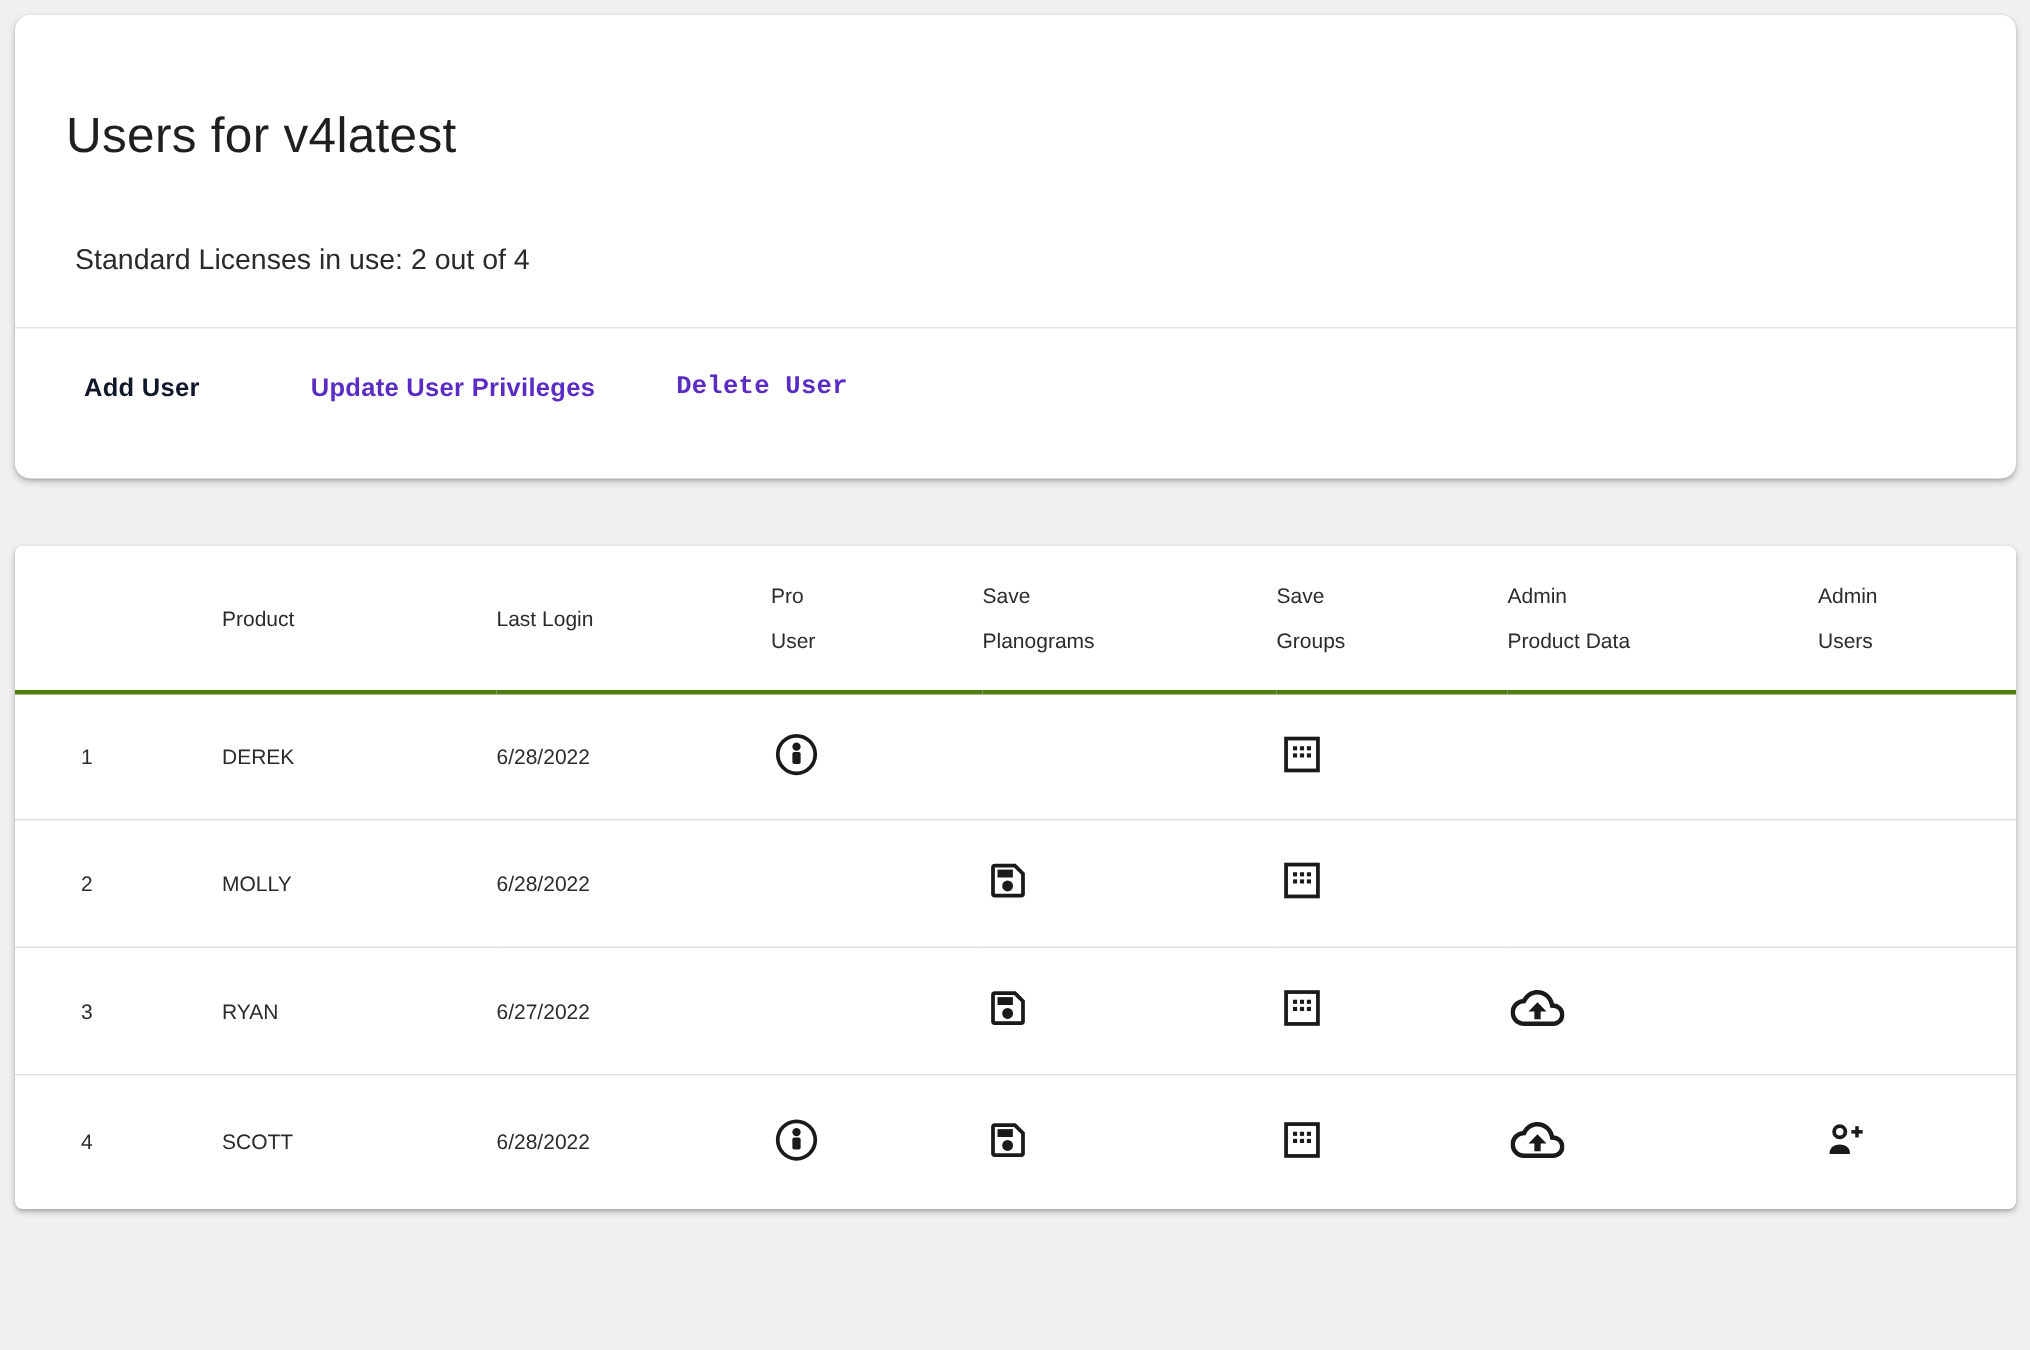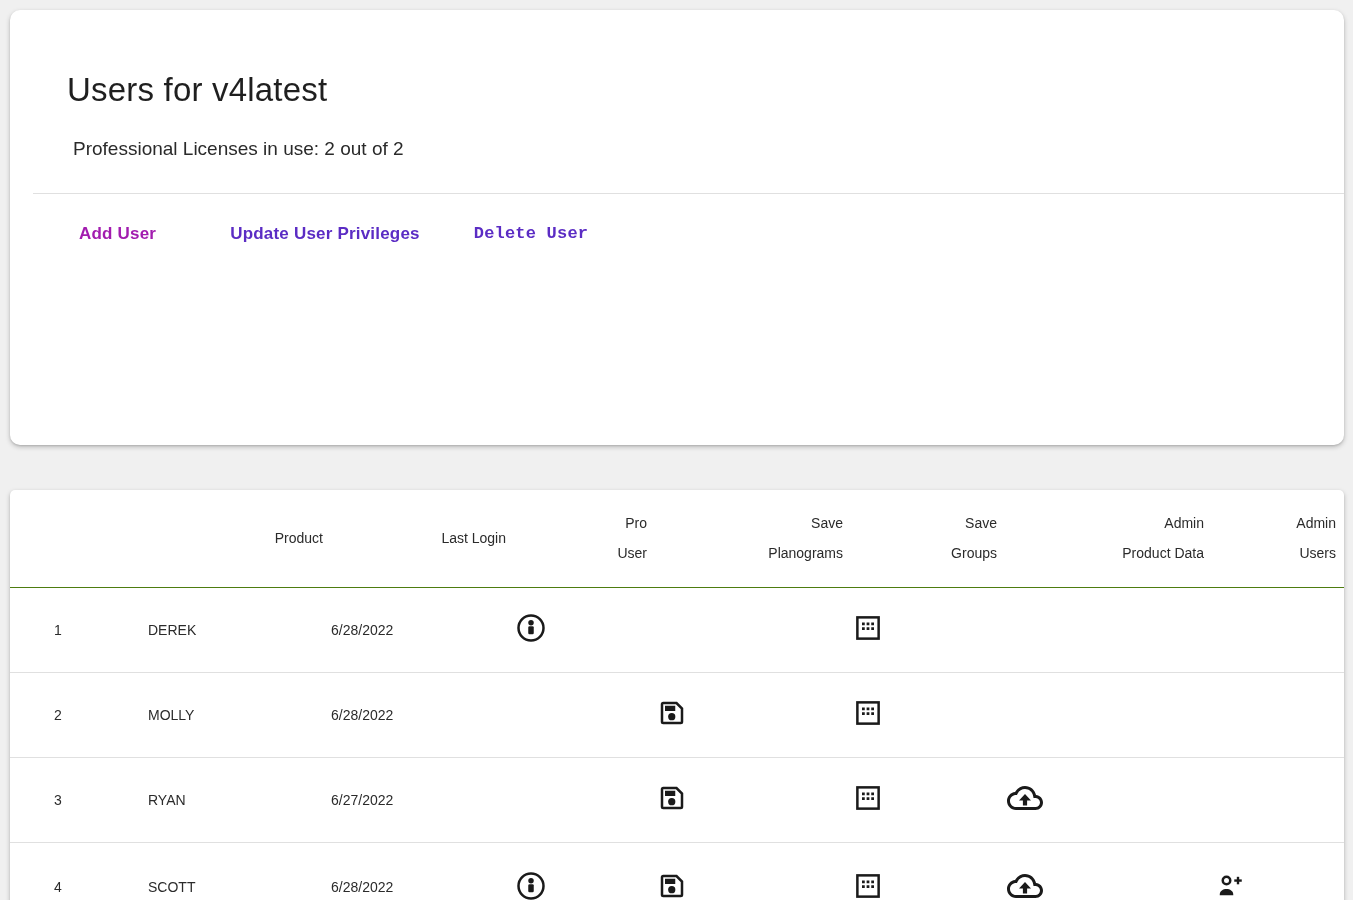--- a/index.html
+++ b/index.html
@@ -12,21 +12,21 @@
     overflow: hidden;
   }
   .page { padding: 10px 9px 10px 10px; }
   .card {
     background: #ffffff;
     border-radius: 10px;
     box-shadow: 0 2px 5px rgba(0,0,0,0.22), 0 1px 2px rgba(0,0,0,0.12);
     overflow: hidden;
   }
   
-  .header-card { height: 435px; padding-left: 23px; }
+  .header-card { height: 309px; }
   .page-title {
     margin: 62px 0 0 34px;
     font-size: 33px;
     line-height: 35px;
     font-weight: 400;
     color: #1f1f1f;
     letter-spacing: 0.2px;
   }
   .stat {
     margin: 31px 0 0 40px;
@@ -64,24 +64,24 @@
   table {
     width: 100%;
     border-collapse: collapse;
     table-layout: fixed;
   }
   thead th {
     height: 97px;
     font-weight: 400;
     font-size: 14px;
     color: #2b2b2b;
-    text-align: right;
+    text-align: left;
     vertical-align: middle;
     padding: 0 8px 0 0;
-    border-bottom: 1px solid #4d7c0f;
+    border-bottom: 3px solid #4d7c0f;
   }
   .th-lines span { display: block; line-height: 30px; }
   tbody td {
     height: 85px;
     font-size: 14px;
     color: #2b2b2b;
     vertical-align: middle;
     padding: 0 8px 0 0;
   }
   tbody tr:not(:last-child) td { border-bottom: 1px solid #e0e0e0; }
@@ -90,24 +90,24 @@
   .icon-slot { display: inline-block; margin-left: 2px; height: 30px; color: #1a1a1a; }
   .icon-slot svg { display: block; }
 </style>
 </head>
 <body style="background: rgb(240, 240, 240);">
 
 <div class="page">
 
   <section class="card header-card">
     <h1 class="page-title">Users for v4latest</h1>
-    <p class="stat">Professional Licenses in use: 2 out of 2</p>
+    <p class="stat first">Standard Licenses in use: 2 out of 4</p>
     <div class="divider"></div>
     <div class="actions">
-      <button style="color: #a21caf;">Add User</button>
+      <button style="color: #0f172a;">Add User</button>
       <button style="color: rgb(91, 44, 196); margin-left: 20px;">Update User Privileges</button>
       <button style="color: rgb(91, 44, 196); font-family: Liberation Mono, monospace;">Delete User</button>
     </div>
   </section>
 
   <section class="card table-card">
     <table>
       <colgroup>
         <col style="width:138px">
           <col style="width:183px">

